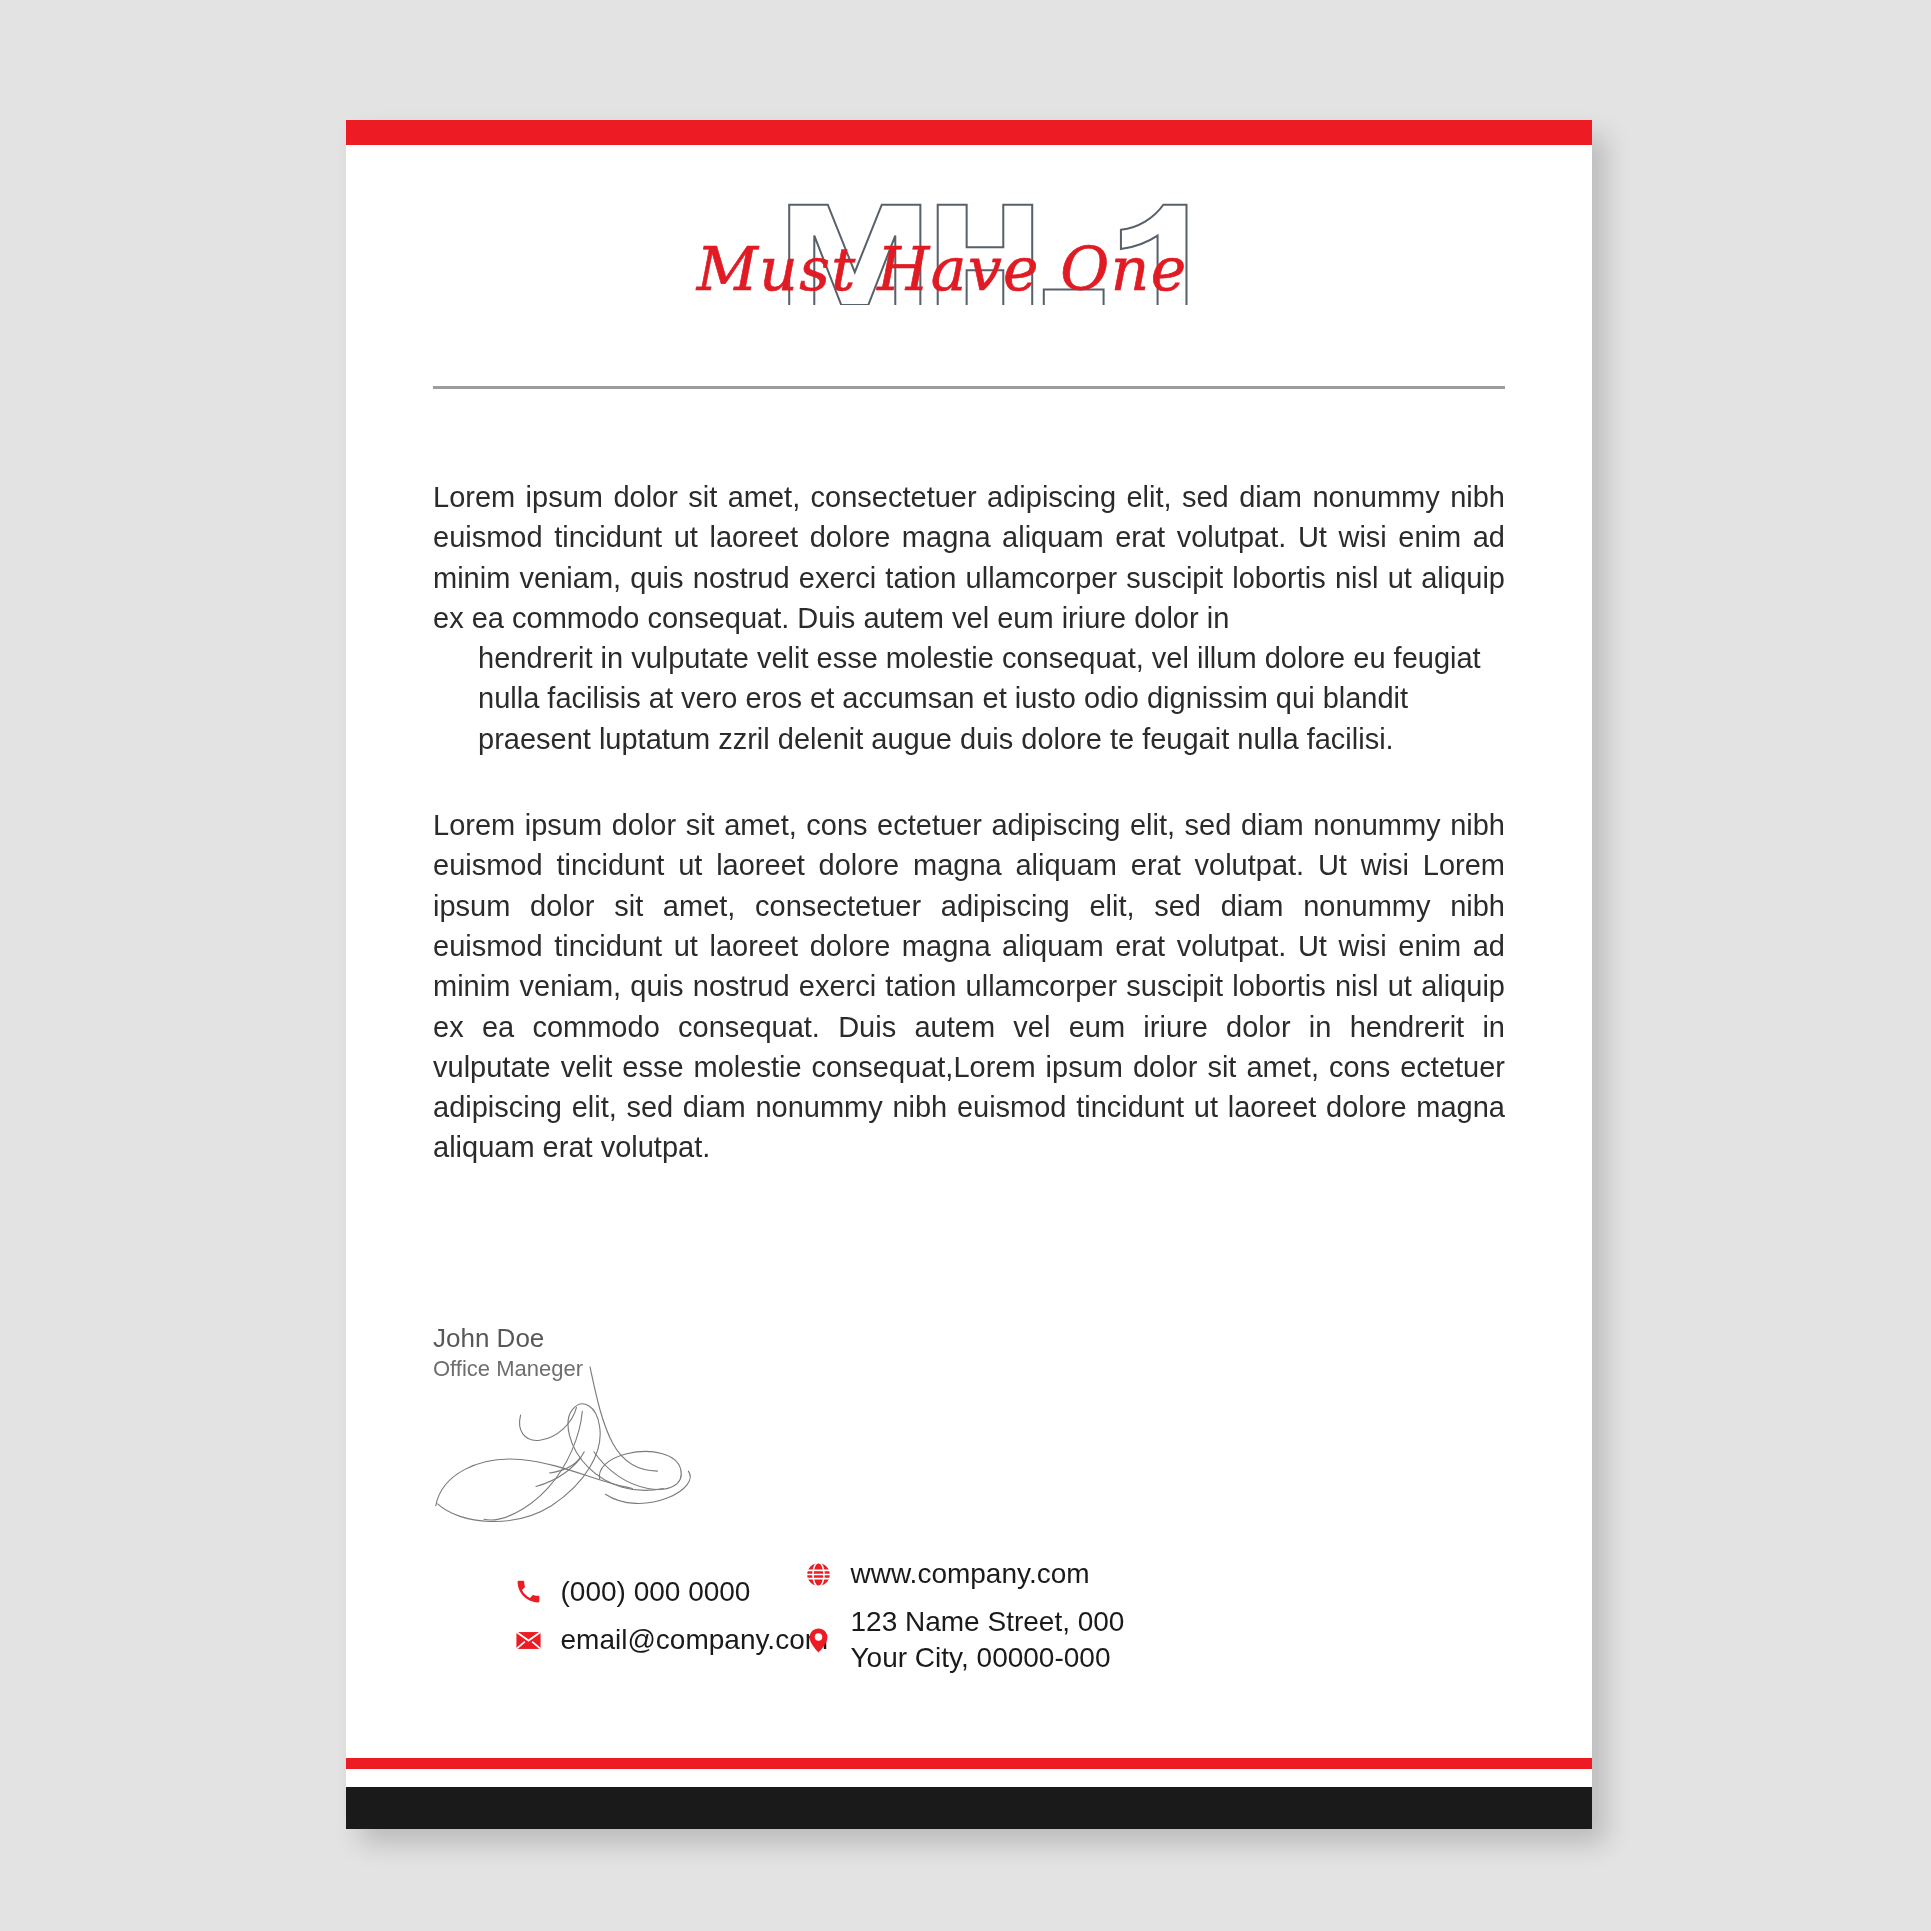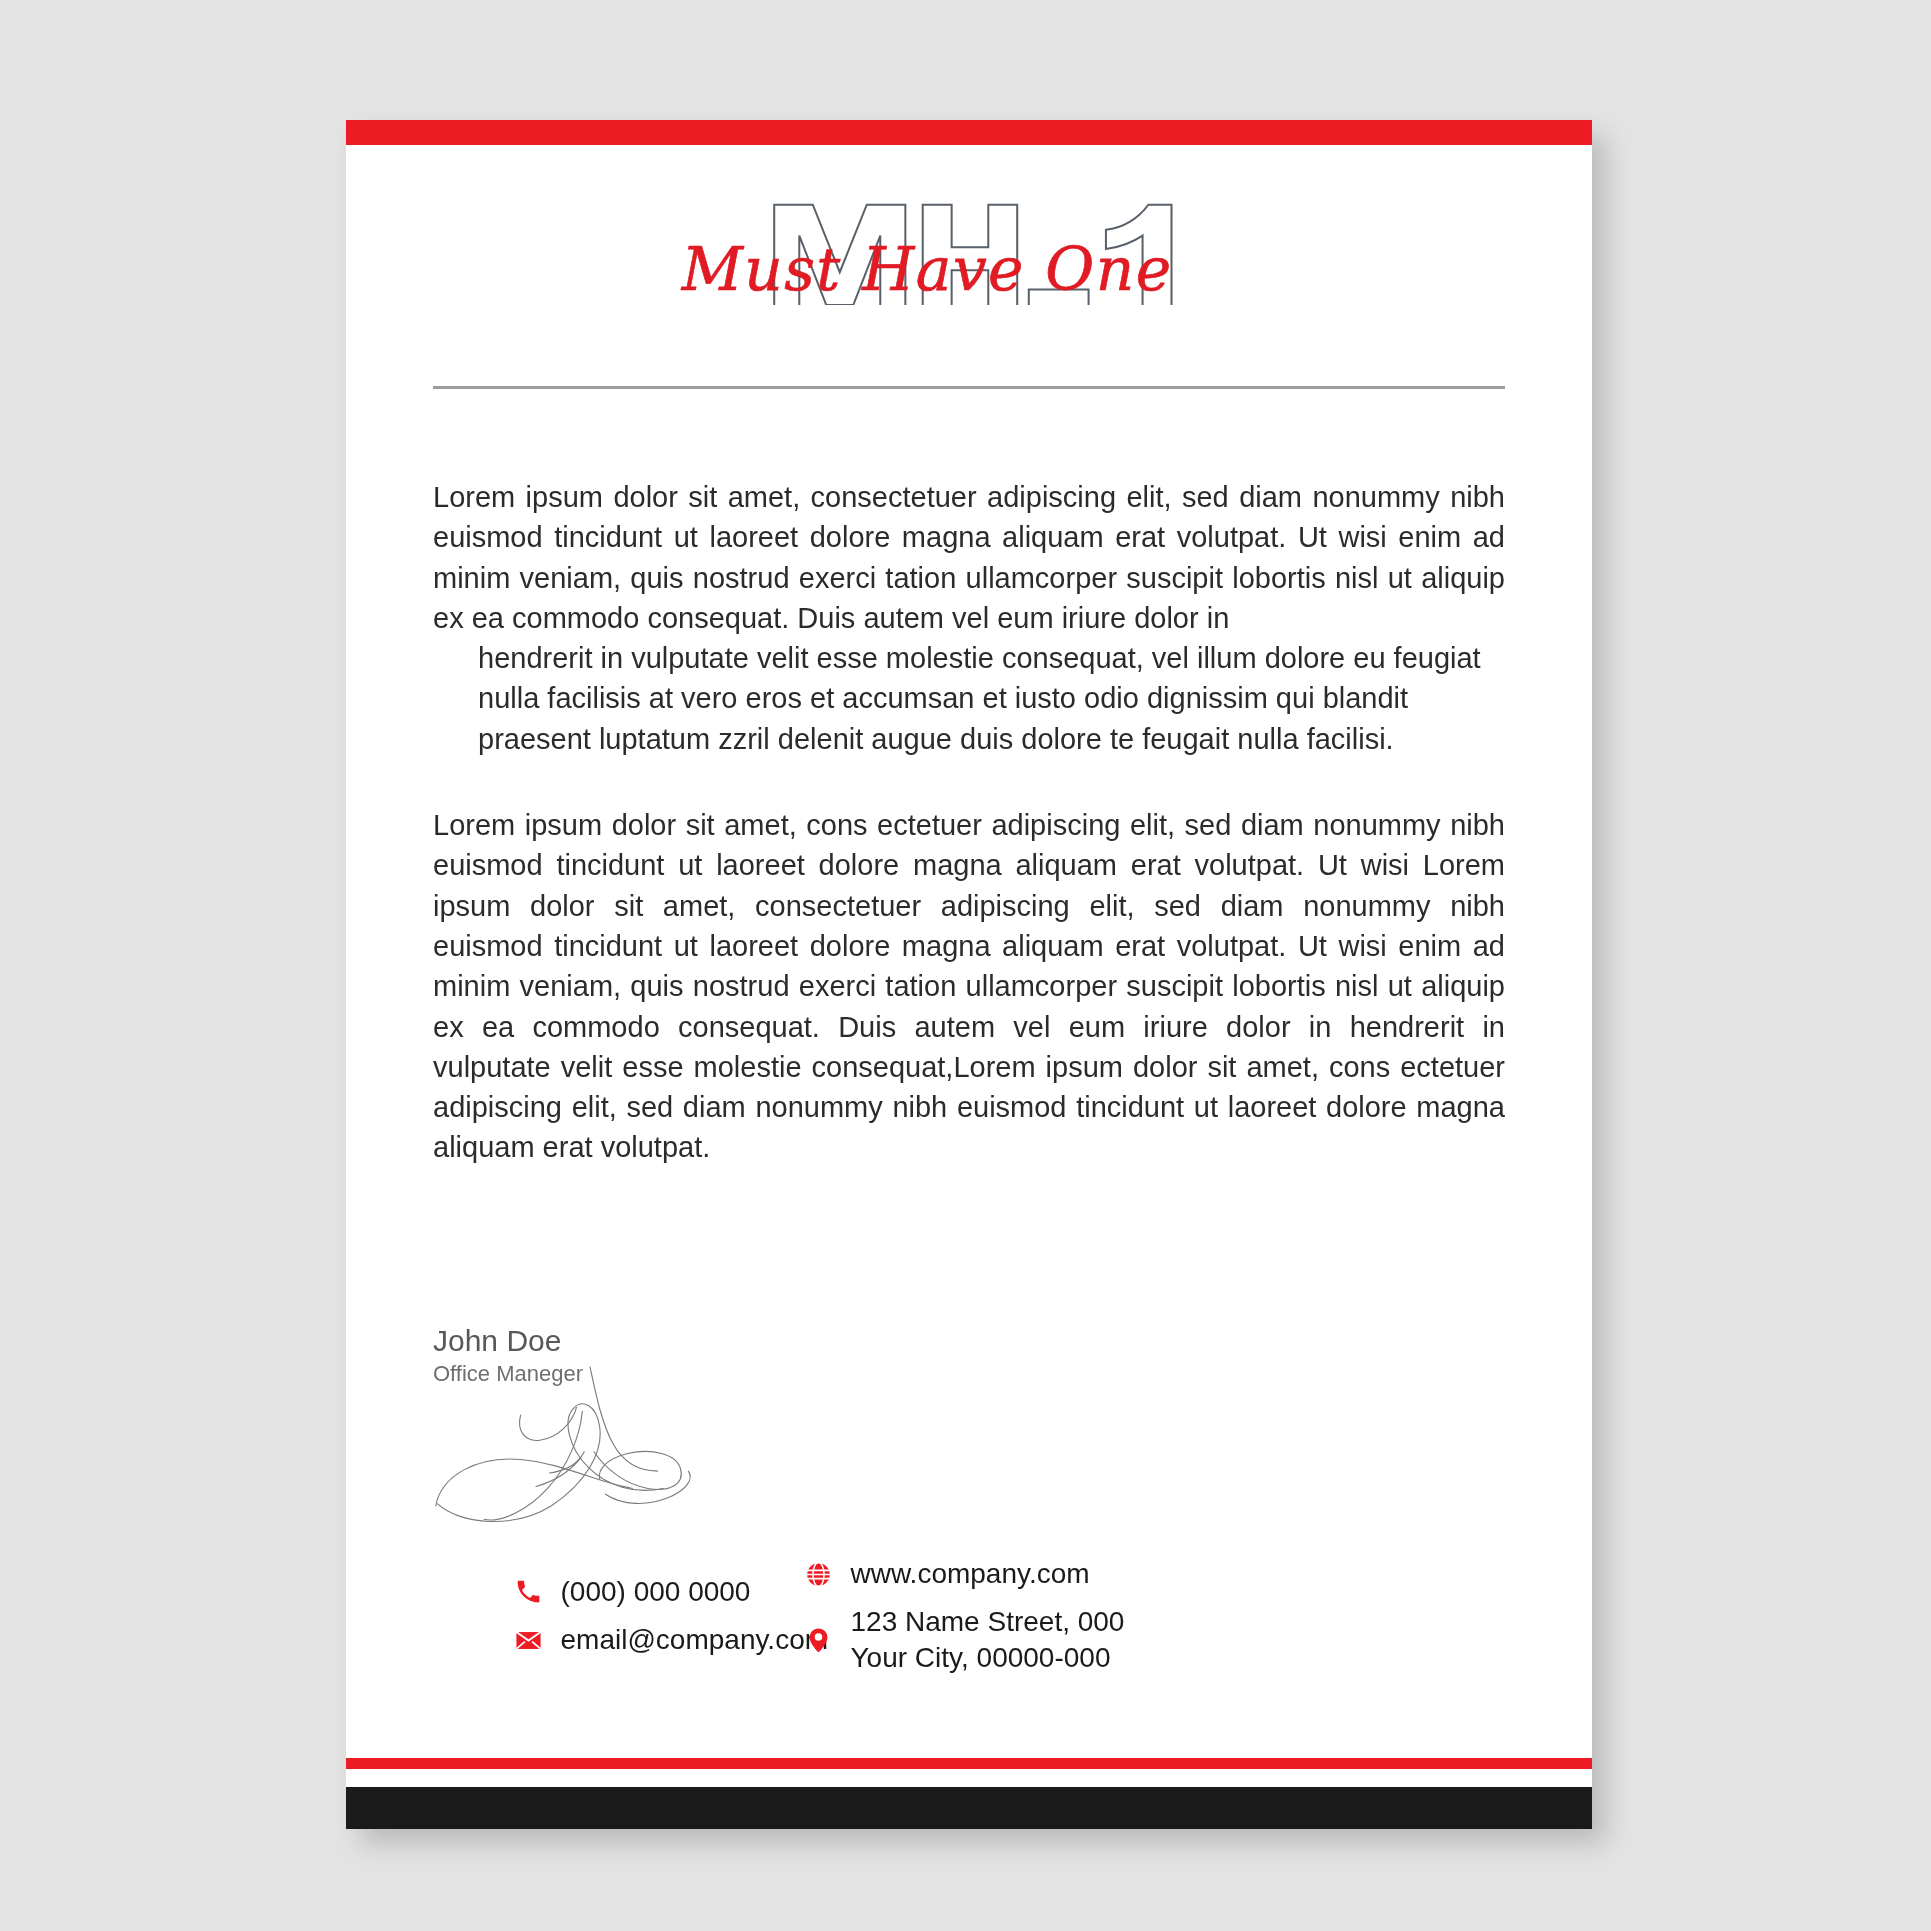--- a/index.html
+++ b/index.html
@@ -41,20 +41,21 @@
     background: #ed1c24;
   }
 
   
   .logo-wrap {
     position: absolute;
     left: 0;
     top: 50px;
     width: 100%;
     height: 135px;
+    padding-left: 29px;
   }
   .logo-svg {
     position: absolute;
     left: 50%;
     top: 0;
     transform: translateX(-50%);
     display: block;
   }
 
   
@@ -98,21 +99,21 @@
   }
 
   
   .sign-block {
     position: absolute;
     left: 87px;
     top: 1202px;
     width: 386px;
   }
   .sign-name {
-    font-size: 30px;
+    font-size: 26px;
     color: #58585a;
     line-height: 1.25;
     font-family: "Liberation Sans", sans-serif;
   }
   .sign-role {
     font-size: 22px;
     color: #6d6e70;
     line-height: 1.25;
     font-family: "Liberation Sans", sans-serif;
   }

